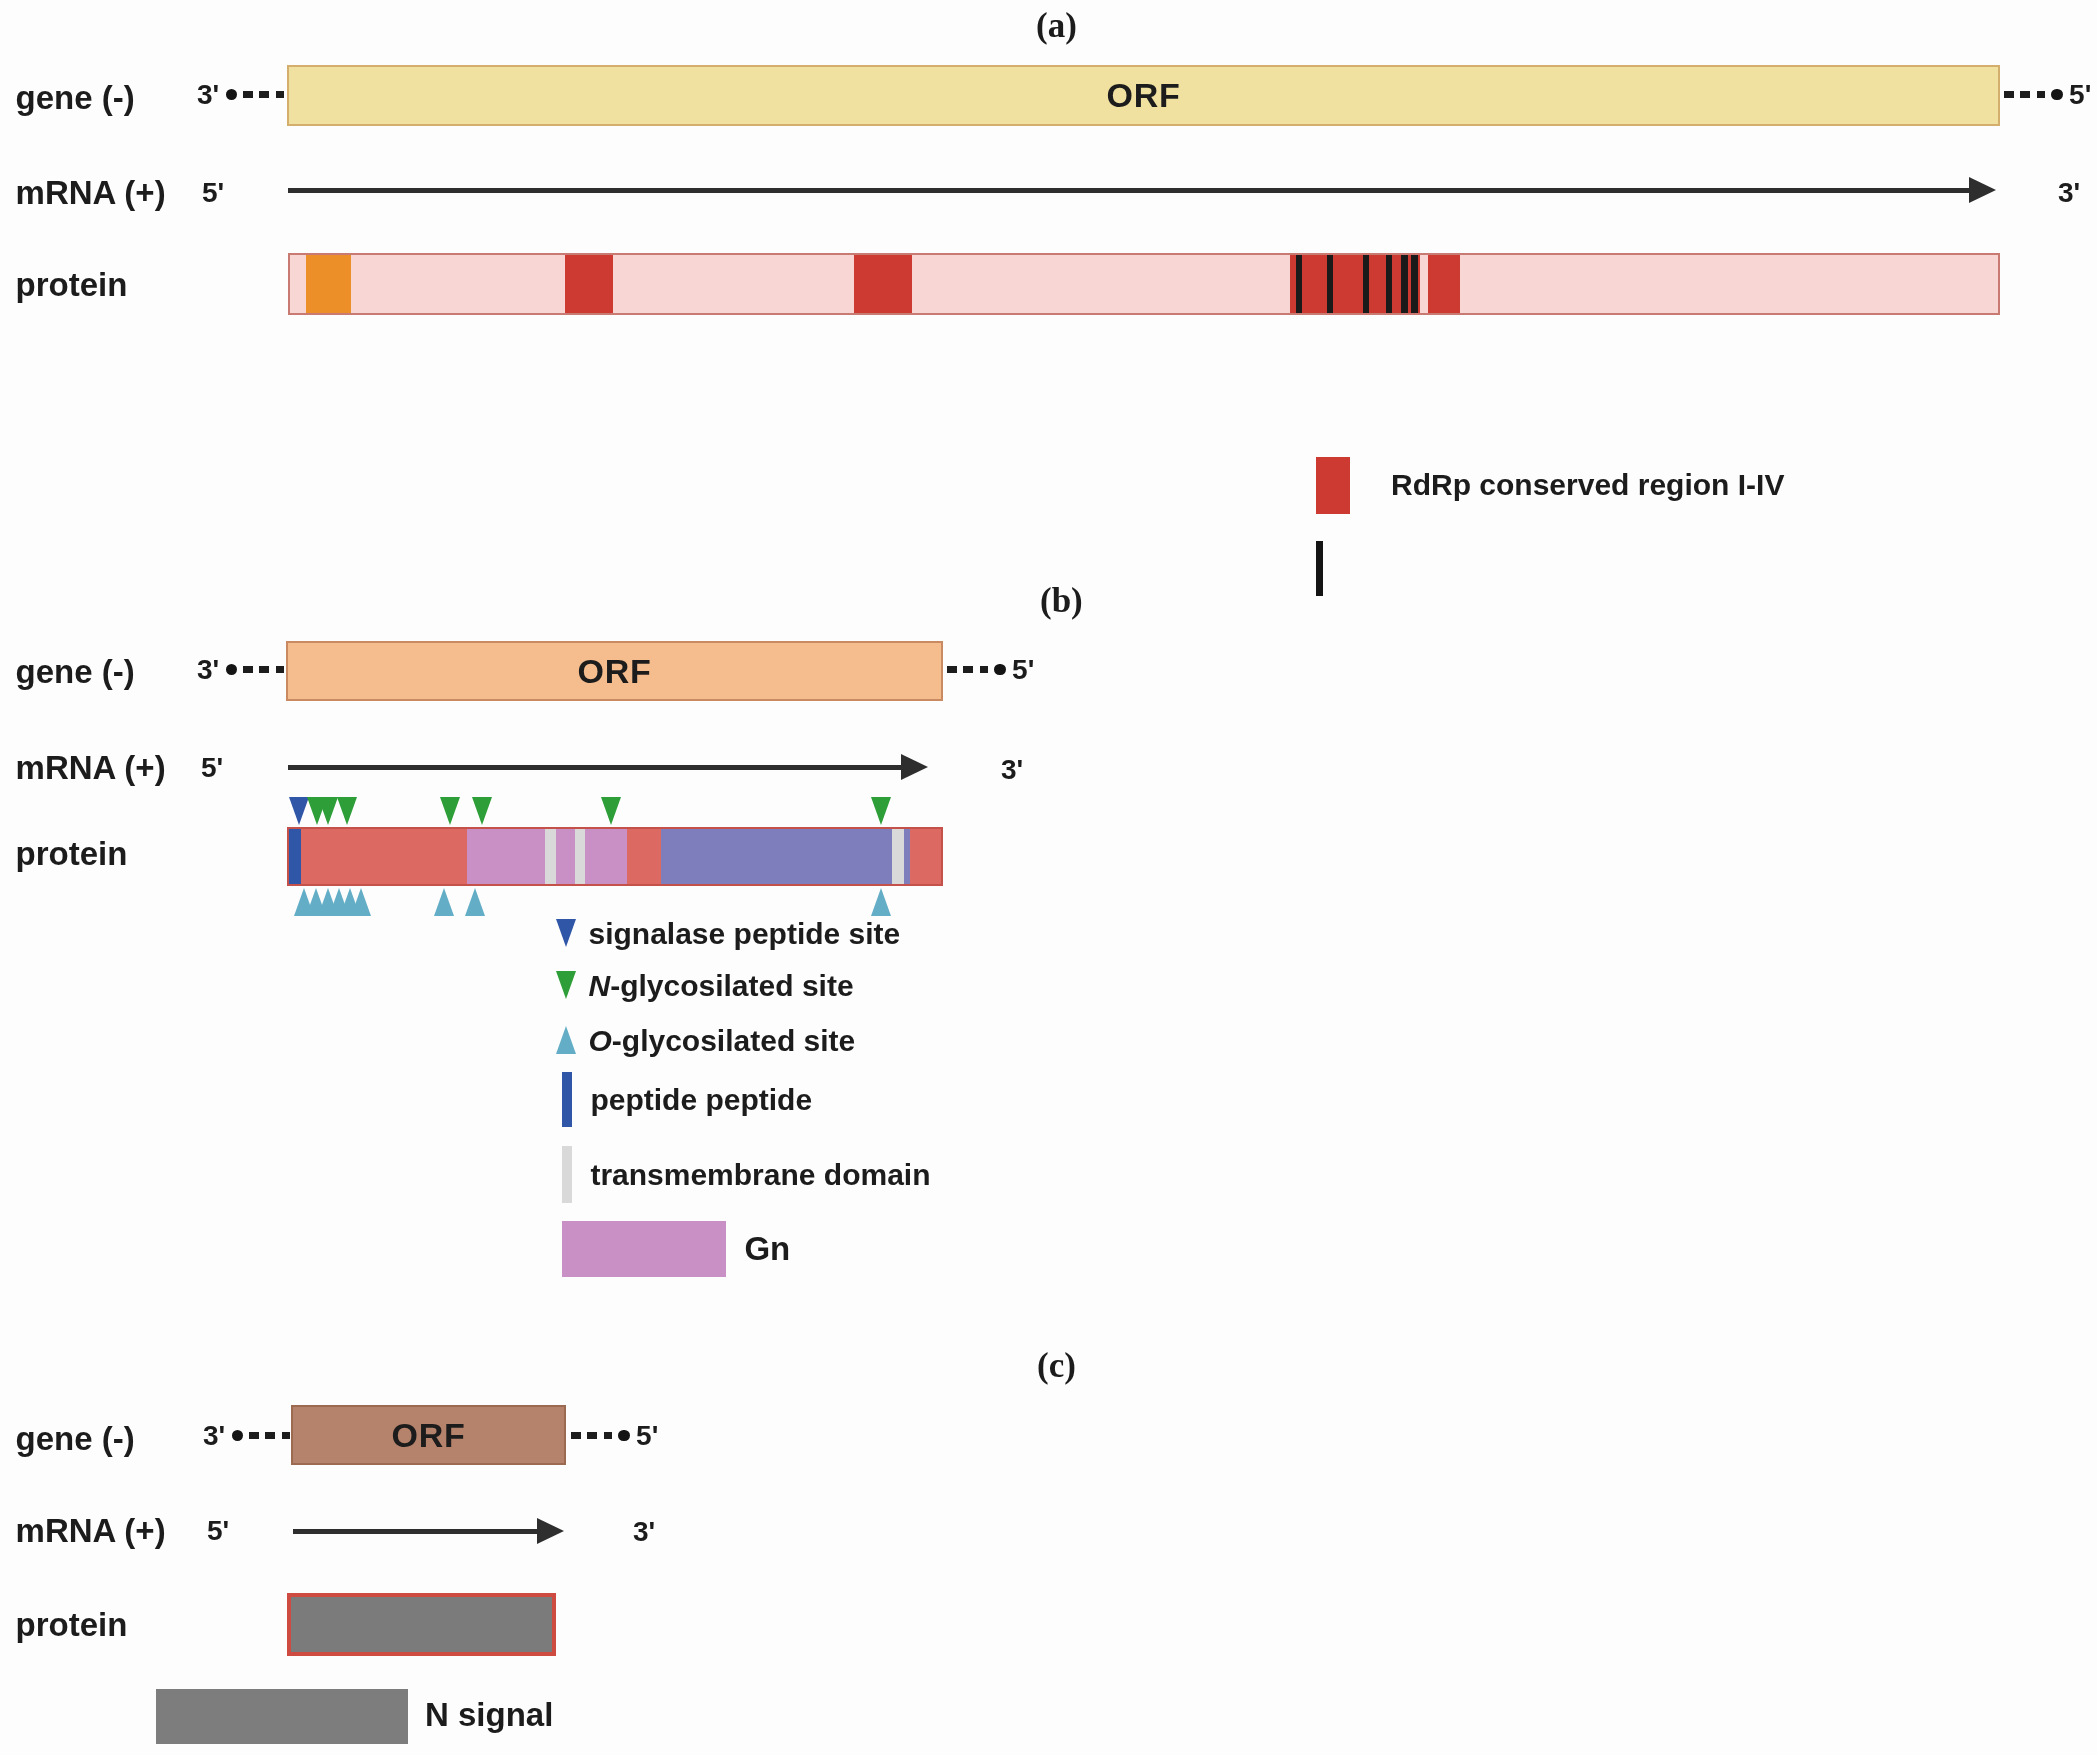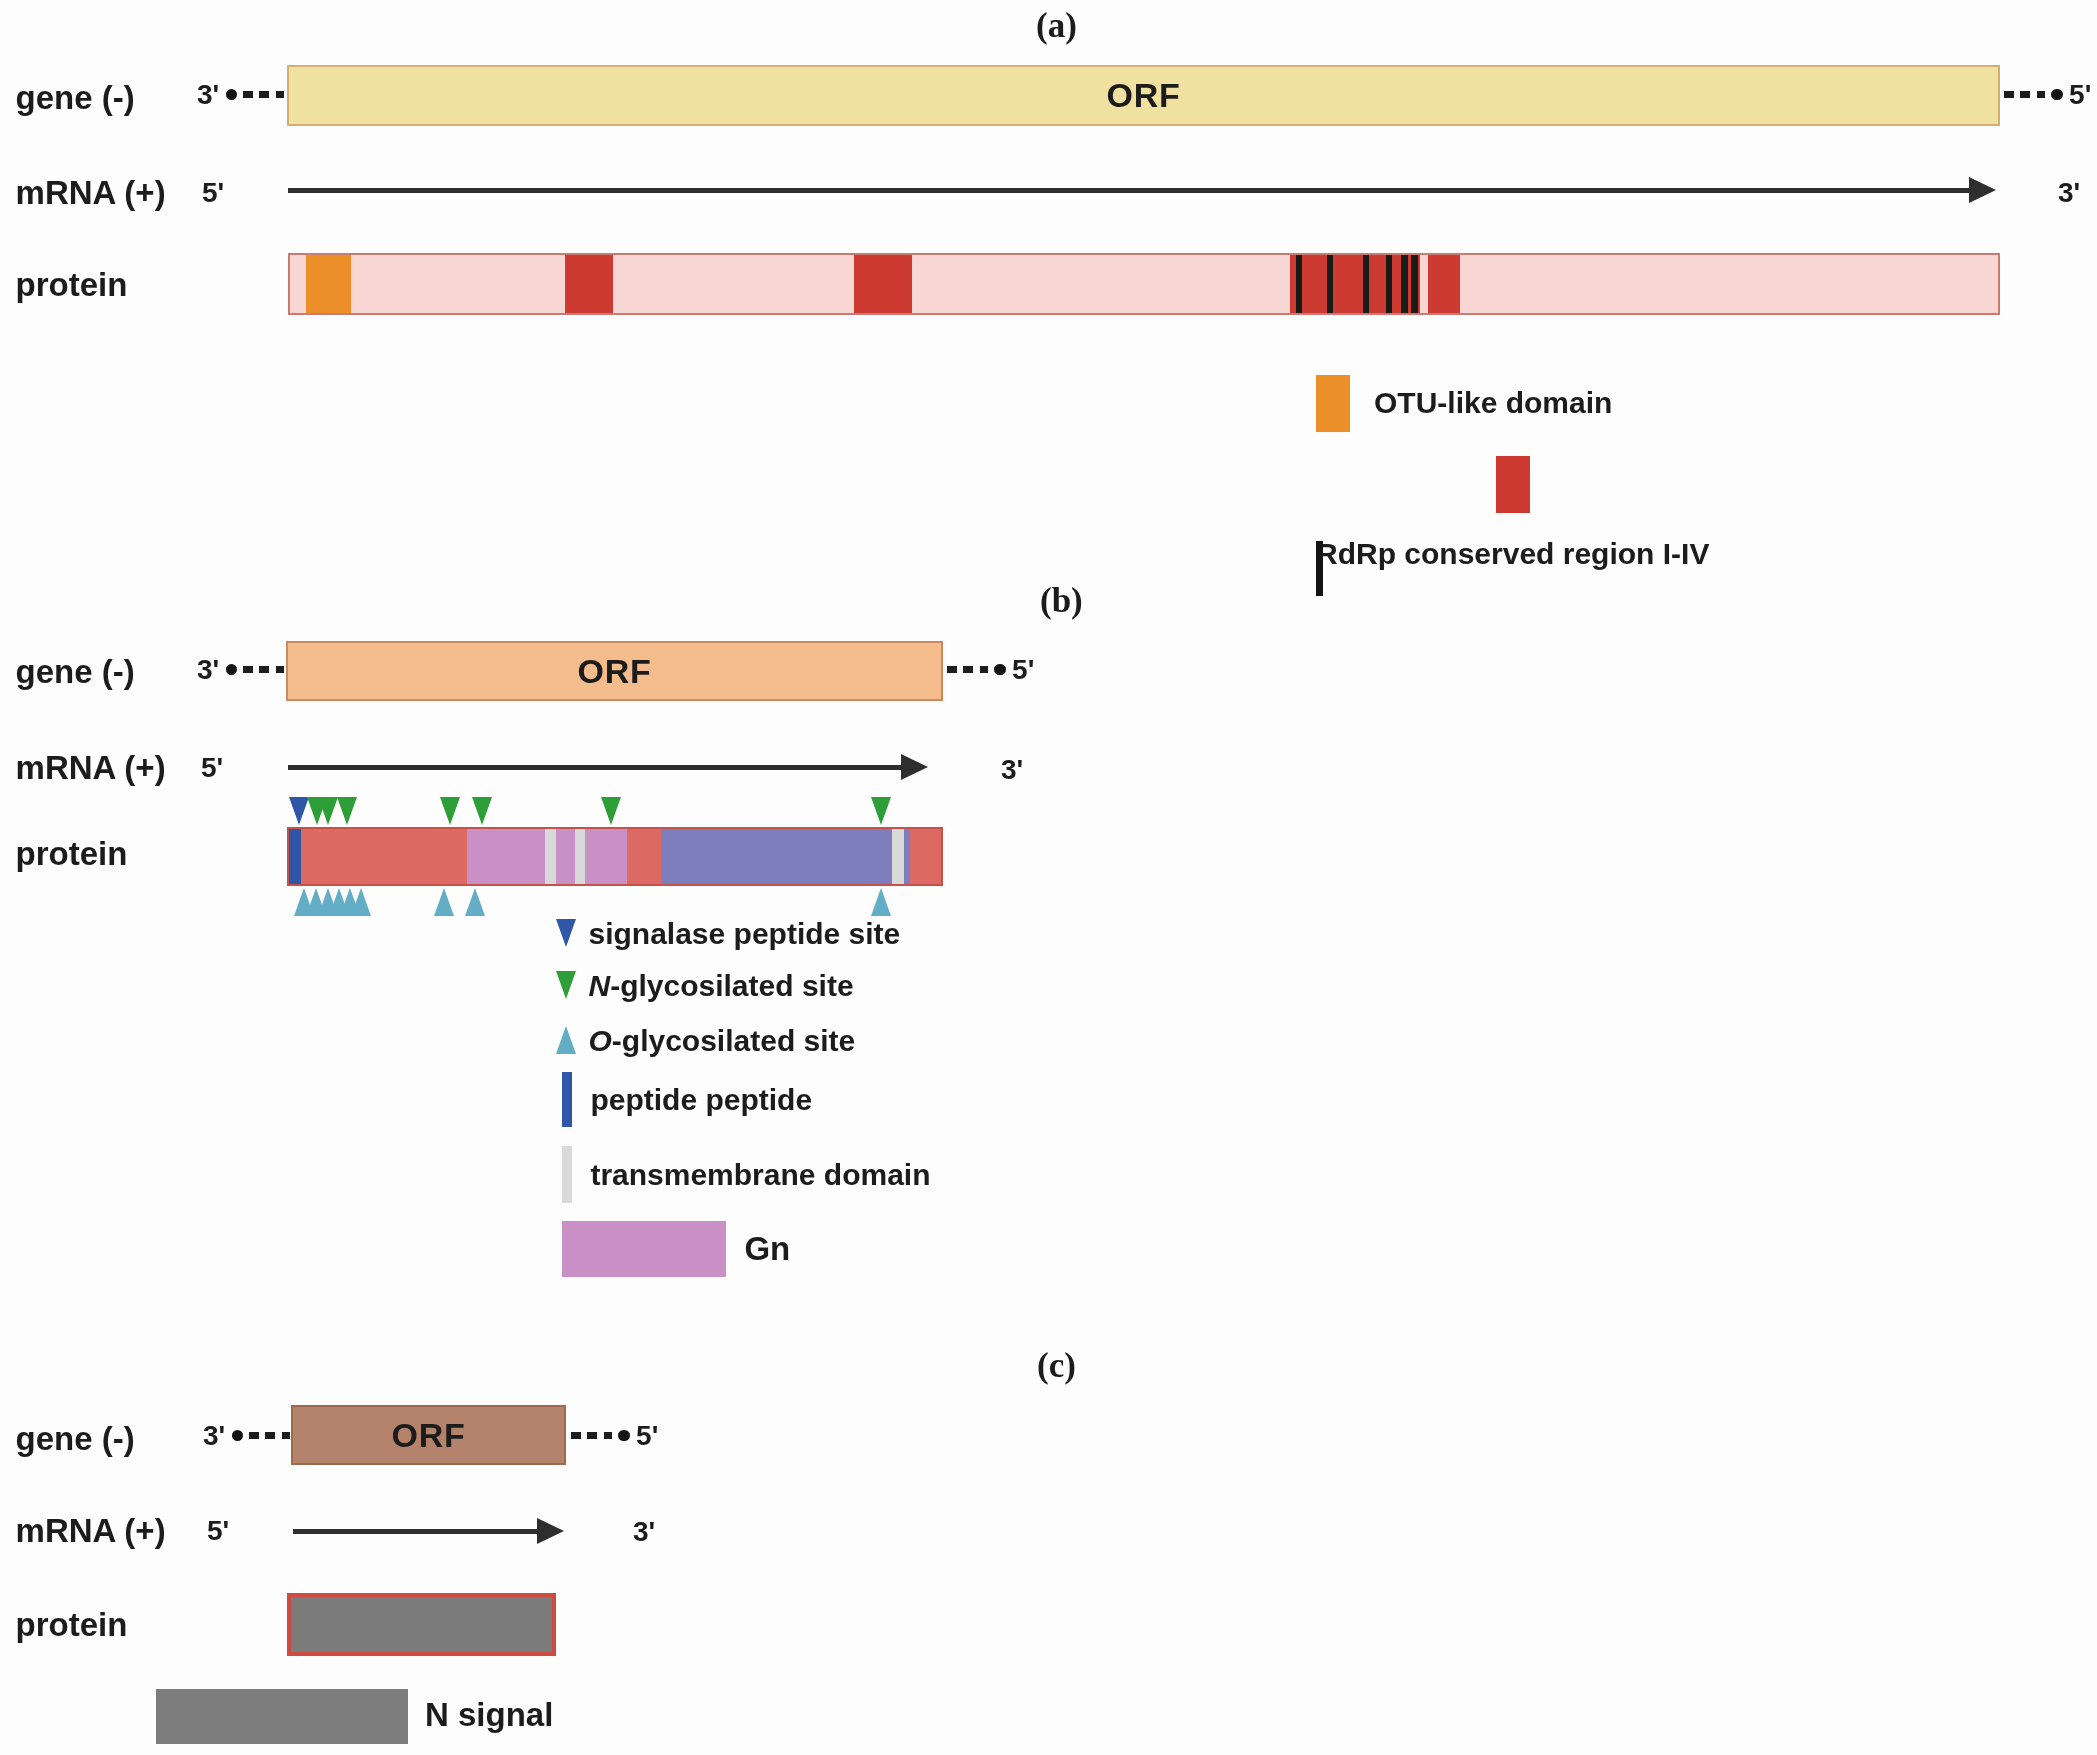--- a/index.html
+++ b/index.html
@@ -67,25 +67,21 @@
       <div class="seg" style="left: 58.57%; width: 7.6%; background: rgb(204, 58, 50);"></div>
       <div class="seg" style="left: 66.6%; width: 1.9%; background: rgb(204, 58, 50);"></div>
       <div class="seg" style="left: 58.9%; width: 0.38%; background: rgb(26, 26, 26);"></div>
       <div class="seg" style="left: 60.7%; width: 0.38%; background: rgb(26, 26, 26);"></div>
       <div class="seg" style="left: 62.8%; width: 0.38%; background: rgb(26, 26, 26);"></div>
       <div class="seg" style="left: 64.15%; width: 0.38%; background: rgb(26, 26, 26);"></div>
       <div class="seg" style="left: 65.05%; width: 0.38%; background: rgb(26, 26, 26);"></div>
       <div class="seg" style="left: 65.65%; width: 0.38%; background: rgb(26, 26, 26);"></div>
     </div>
 
-  <div class="lrow" style="left:1316px;top:374px;height:58px;gap:24px;">
-    <span class="swatch" style="width: 34px; height: 57px; background: rgb(236, 143, 40);"></span>
-    <span class="ltext">OTU-like domain</span>
-  </div>
-  <div class="lrow" style="left:1316px;top:456px;height:58px;gap:24px;flex-direction:column;">
+  <div class="lrow" style="left:1316px;top:456px;height:58px;gap:41px;">
     <span class="swatch" style="width: 34px; height: 57px; background: rgb(204, 58, 50);"></span>
     <span class="ltext">RdRp conserved region I-IV</span>
   </div>
   <div class="lrow" style="left:1316px;top:540px;height:57px;gap:24px;">
     <span class="swatch" style="width:34px;height:55px;">
         <span style="display: block; width: 7px; height: 55px; background: rgb(20, 20, 20);"></span>
       </span>
   </div>
 
   <div class="abs panel-letter" style="left:1040px;top:581px;">(b)</div>

